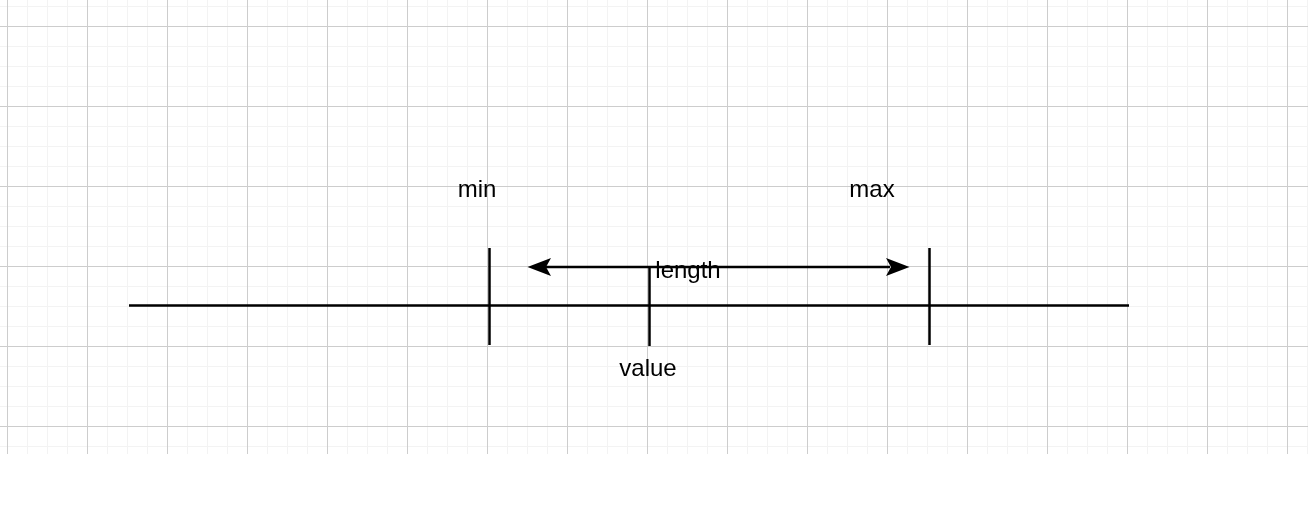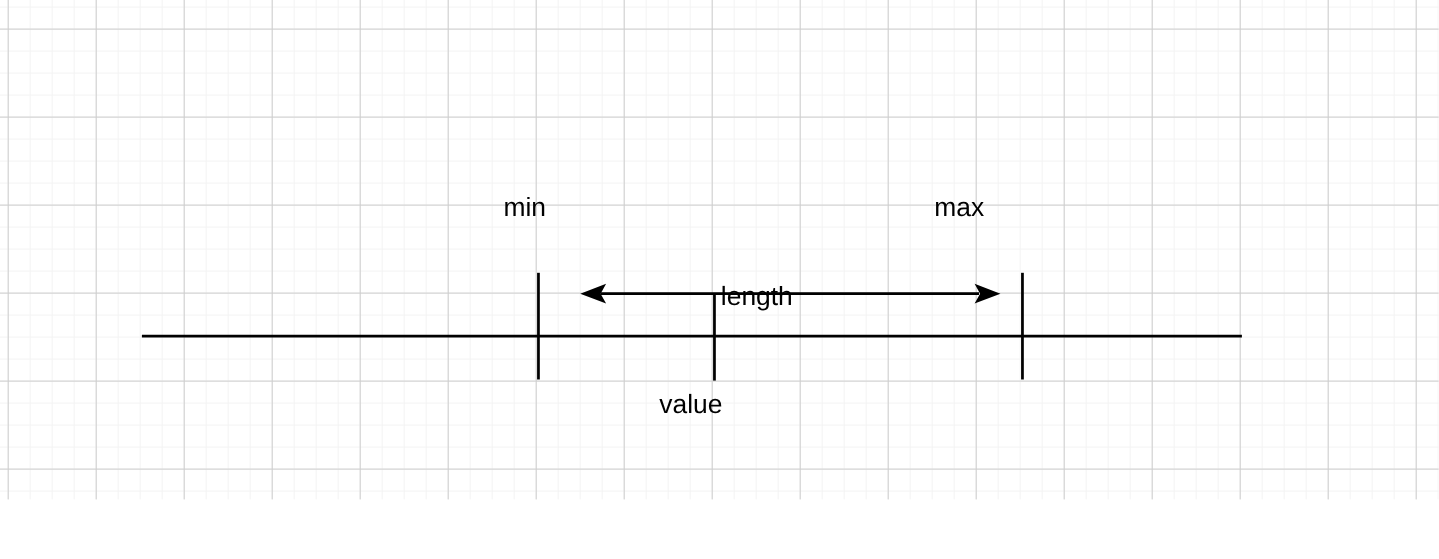--- a/index.html
+++ b/index.html
@@ -40,21 +40,21 @@
     font-family: "Liberation Sans", sans-serif;
     font-size: 24px;
     line-height: 28px;
     color: var(--ink);
     white-space: nowrap;
     cursor: default;
   }
   .label-min    { left: 477px; top: 175px; }
   .label-max    { left: 872px; top: 175px; }
   .label-length { left: 688px; top: 214px; margin-top: 42px; }
-  .label-value  { left: 628px; top: 354px; }
+  .label-value  { left: 648px; top: 354px; }
 </style>
 </head>
 <body>
 
 <div class="canvas">
 
   <svg class="diagram-svg" viewBox="0 0 1308 508" xmlns="http://www.w3.org/2000/svg">
 
     <line x1="129" y1="305.5" x2="1129" y2="305.5" stroke="#000000" stroke-width="2.5"></line>
 

